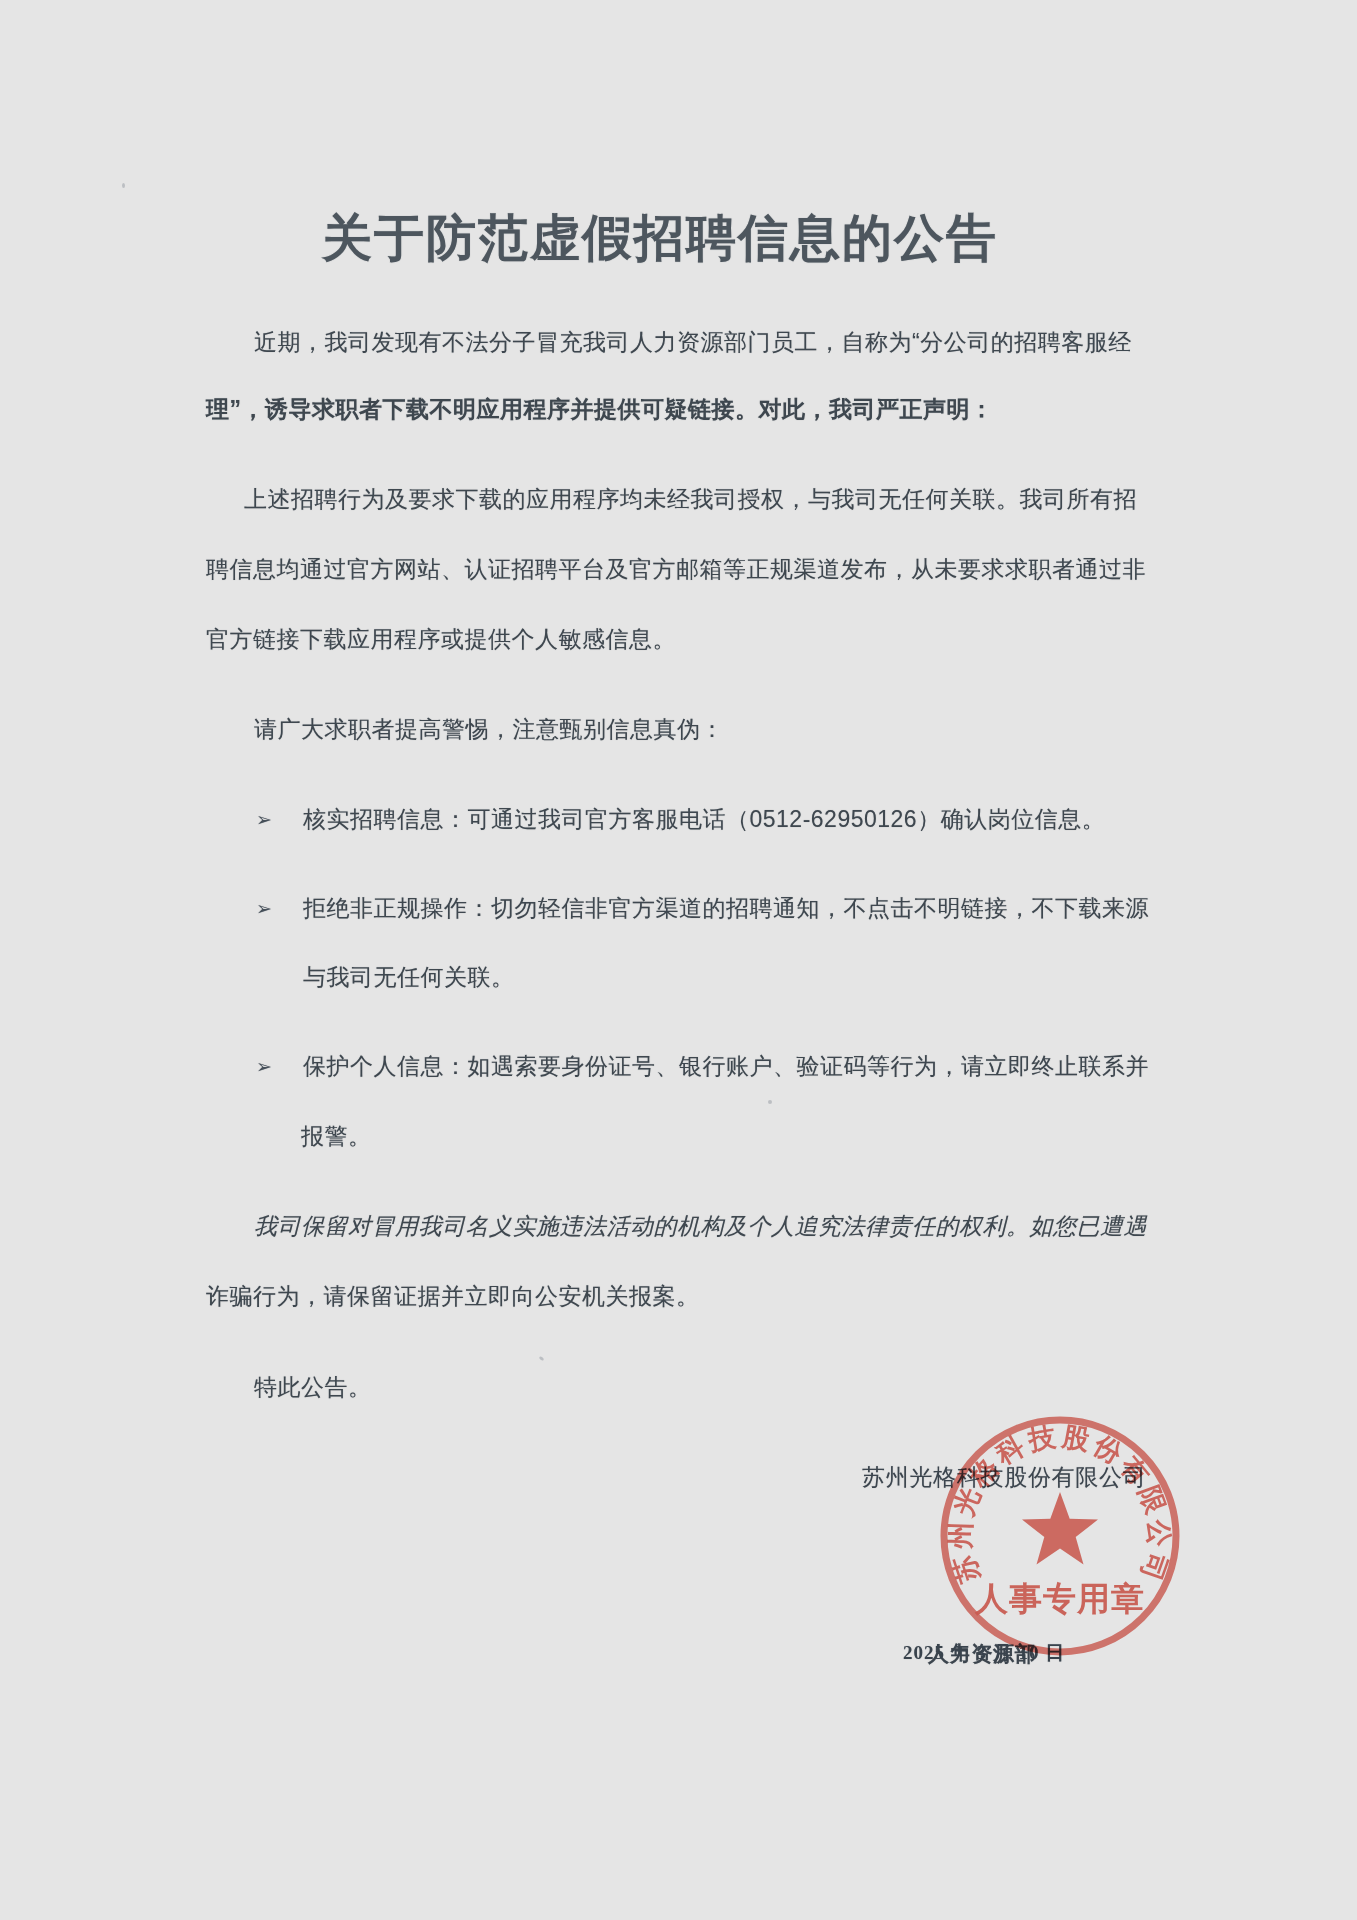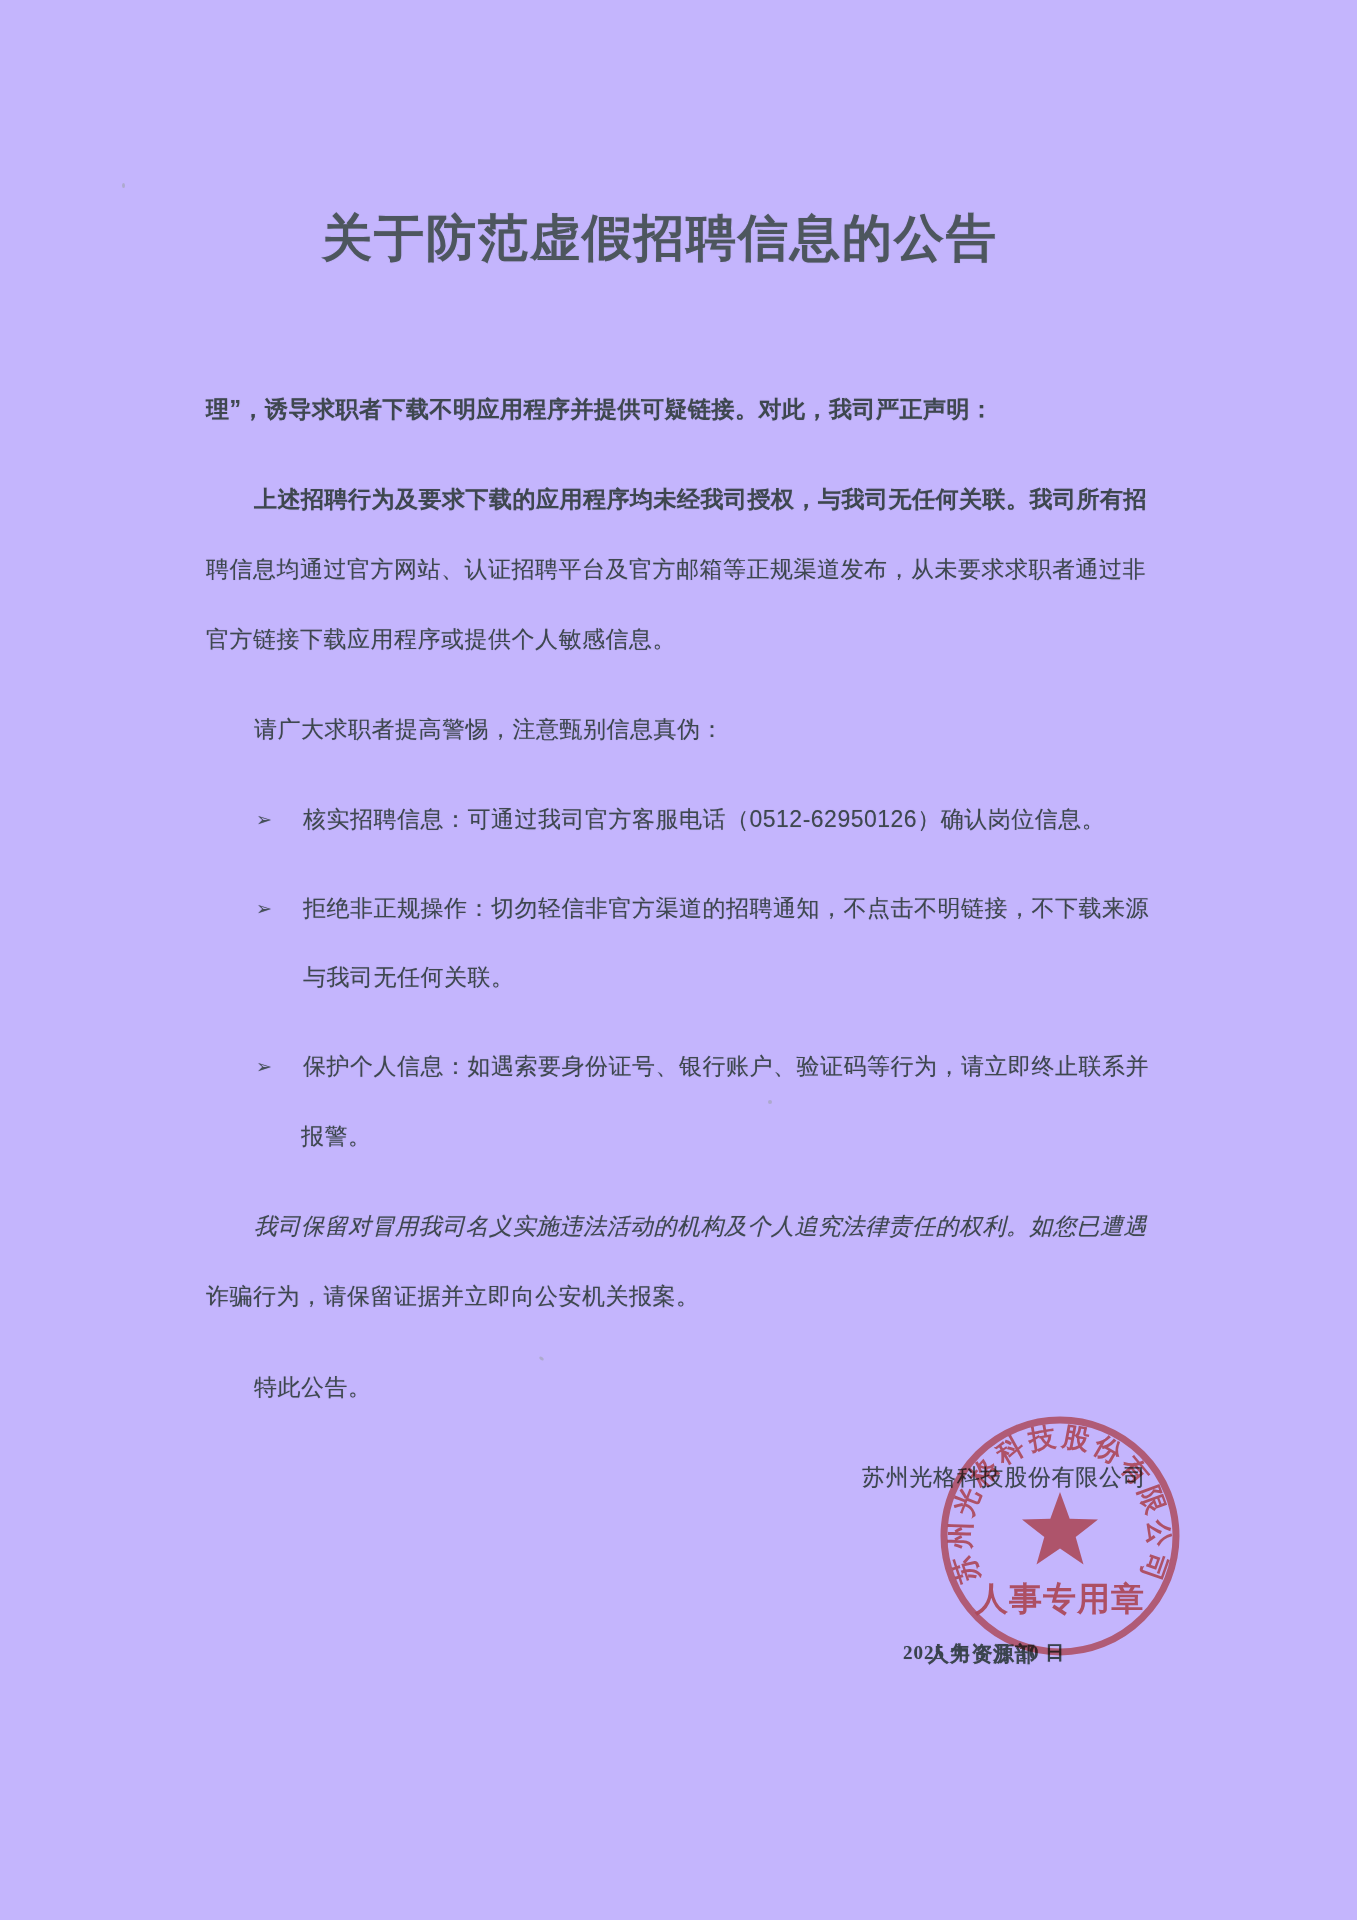--- a/index.html
+++ b/index.html
@@ -3,21 +3,21 @@
 <meta charset="utf-8">
 <style>
   html,body{margin:0;padding:0;}
   body{
     width:1357px;height:1920px;
     background:#ffffff;
     position:relative;
     font-family:"Liberation Sans",sans-serif;
     overflow:hidden;
   }
-  .page{position:absolute;inset:0;background:#c4b5fd;}
+  .page{position:absolute;inset:0;background:#e5e5e5;}
   .doc-title{
     position:absolute;
     left:190px;top:205px;width:940px;
     text-align:center;
     font-size:50px;font-weight:700;
     letter-spacing:2px;
     color:#4d565e;
     white-space:nowrap;
     text-shadow:0 0 1px rgba(77,86,94,0.45);
   }
@@ -74,23 +74,24 @@
   .speck.s2{left:768px;top:1100px;width:4px;height:4px;}
   .speck.s3{left:539px;top:1357px;width:5px;height:3px;transform:rotate(35deg);}
 </style>
 </head>
 <body>
 
 <div class="page">
 
   <div class="doc-title">关于防范虚假招聘信息的公告</div>
 
+  <div class="line" style="left:254px;top:327px;">近期，我司发现有不法分子冒充我司人力资源部门员工，自称为“分公司的招聘客服经</div>
   <div class="line" style="left:206px;top:394px;font-weight:bold;">理”，诱导求职者下载不明应用程序并提供可疑链接。对此，我司严正声明：</div>
 
-  <div class="line" style="left:254px;top:484px;font-weight:bold;">上述招聘行为及要求下载的应用程序均未经我司授权，与我司无任何关联。我司所有招</div>
+  <div class="line" style="left:244px;top:484px;">上述招聘行为及要求下载的应用程序均未经我司授权，与我司无任何关联。我司所有招</div>
   <div class="line" style="left:206px;top:554px;">聘信息均通过官方网站、认证招聘平台及官方邮箱等正规渠道发布，从未要求求职者通过非</div>
   <div class="line" style="left:206px;top:624px;">官方链接下载应用程序或提供个人敏感信息。</div>
 
   <div class="line" style="left:254px;top:714px;">请广大求职者提高警惕，注意甄别信息真伪：</div>
 
   <div class="line" style="left:256px;top:804px;"><span class="bullet-marker">➢</span><span>核实招聘信息：可通过我司官方客服电话（0512-62950126）确认岗位信息。</span></div>
 
   <div class="line" style="left:256px;top:893px;"><span class="bullet-marker">➢</span><span>拒绝非正规操作：切勿轻信非官方渠道的招聘通知，不点击不明链接，不下载来源</span></div>
   <div class="line" style="left:303px;top:962px;">与我司无任何关联。</div>
 

